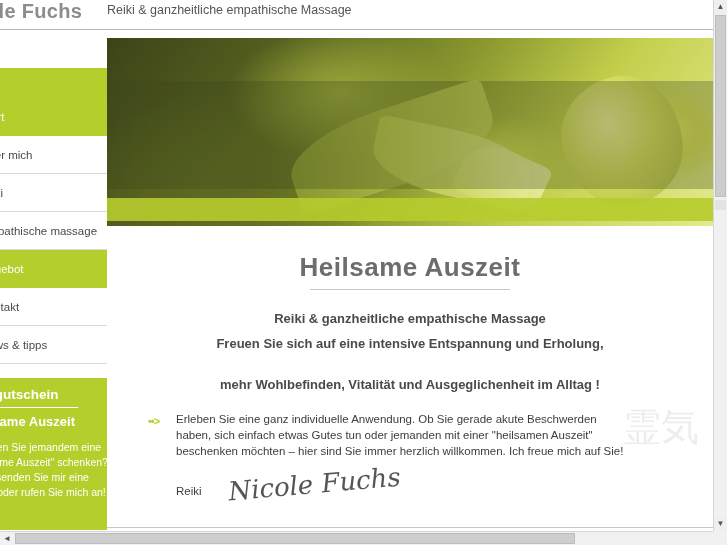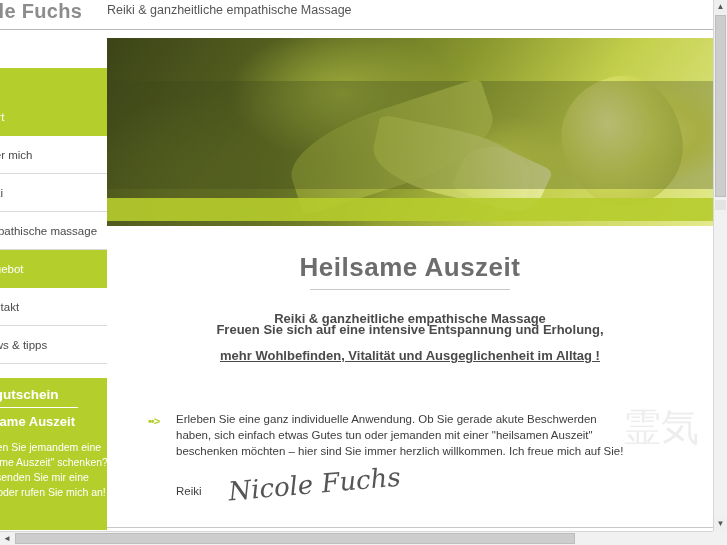--- a/index.html
+++ b/index.html
@@ -257,22 +257,22 @@
   }
   .sub1, .sub2, .sub3 {
     position: absolute;
     width: 606px;
     text-align: center;
     font-size: 13px;
     font-weight: bold;
     color: #4a4a4a;
   }
   .sub1 { top: 281px; }
-  .sub2 { top: 292px; }
-  .sub3 { top: 318px; text-decoration: underline; }
+  .sub2 { top: 306px; }
+  .sub3 { top: 347px; }
 
   
   .arrow {
     position: absolute;
     left: 41px;
     top: 385px;
     font-size: 11px;
     color: #b4cf2b;
     font-weight: bold;
     letter-spacing: -1px;

